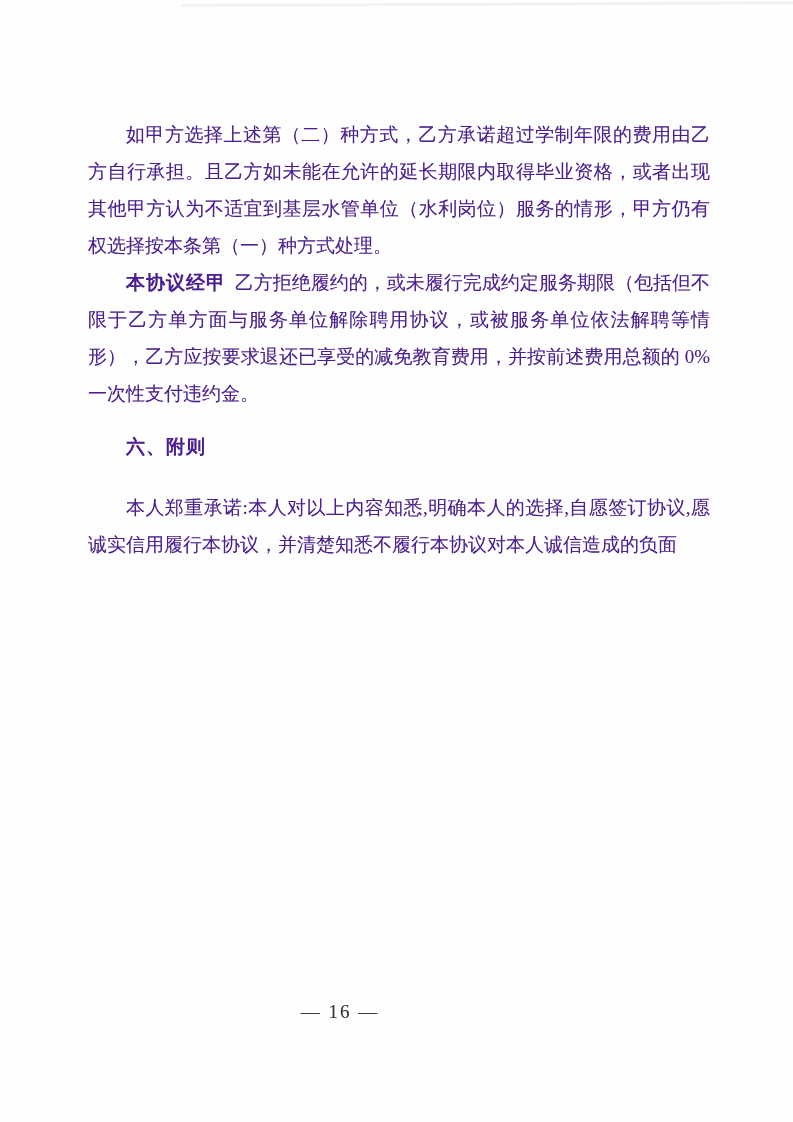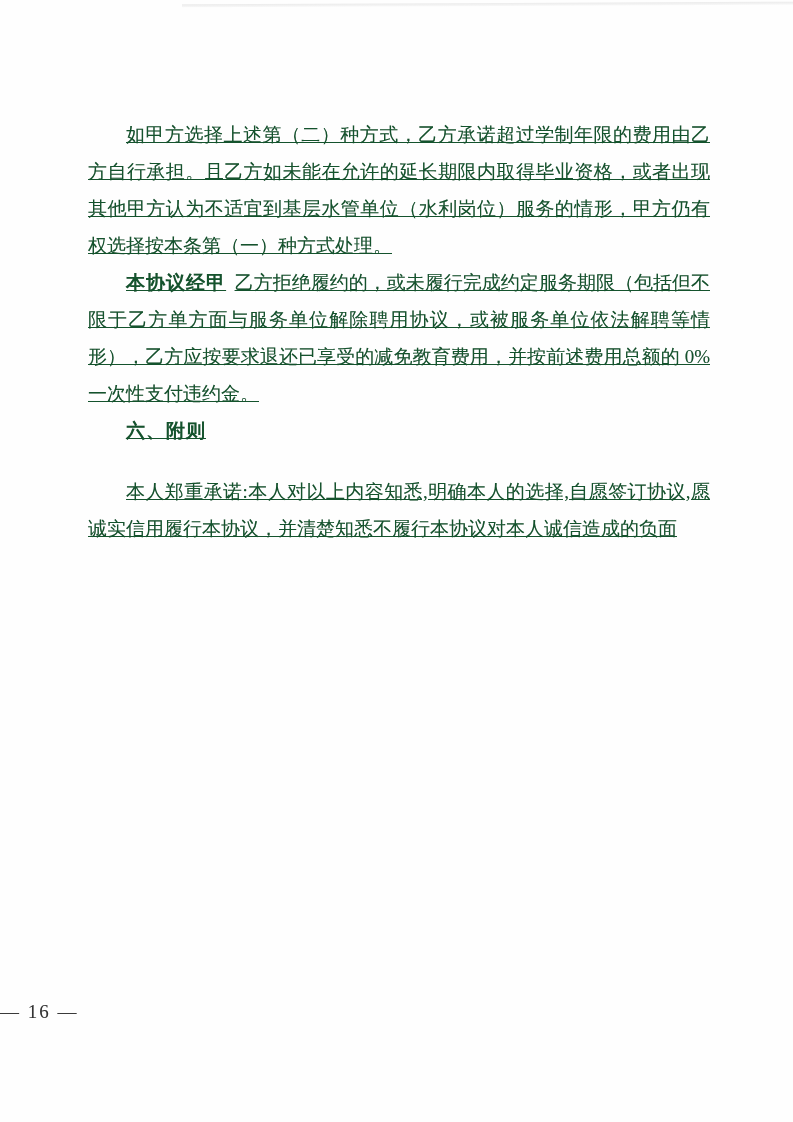--- a/index.html
+++ b/index.html
@@ -16,47 +16,47 @@
   }
   .scan-line {
     position: absolute;
     top: 3px; left: 182px; width: 615px; height: 3px;
     background: linear-gradient(to bottom, #ebebeb, #f8f8f8);
     transform: rotate(-0.25deg);
   }
   .content {
     position: absolute;
     left: 88px; top: 116px; width: 622px;
-    color: #14532d;
+    color: #4c1d95;
     font-size: 19px;
     line-height: 37px;
     text-align: justify;
     text-shadow: 0 0 0.6px rgba(70,70,70,0.35);
-    text-decoration: underline;
   }
   p.block {
     margin: 0;
     text-indent: 2em;
   }
   p.block .lead {
     font-weight: bold;
     margin-right: 0.45em;
     letter-spacing: 1px;
   }
   p.heading {
     font-weight: bold;
     letter-spacing: 1px;
+    margin-top: 16px;
   }
   p.pledge {
     margin-top: 24px;
   }
   .page-number {
     position: absolute;
     top: 1001px; left: 0; width: 680px;
-    text-align: left;
+    text-align: center;
     font-size: 19px;
     color: #333333;
     letter-spacing: 2px;
     text-shadow: 0 0 0.6px rgba(70,70,70,0.3);
   }
 </style>
 </head>
 <body>
 
 <div class="page">

